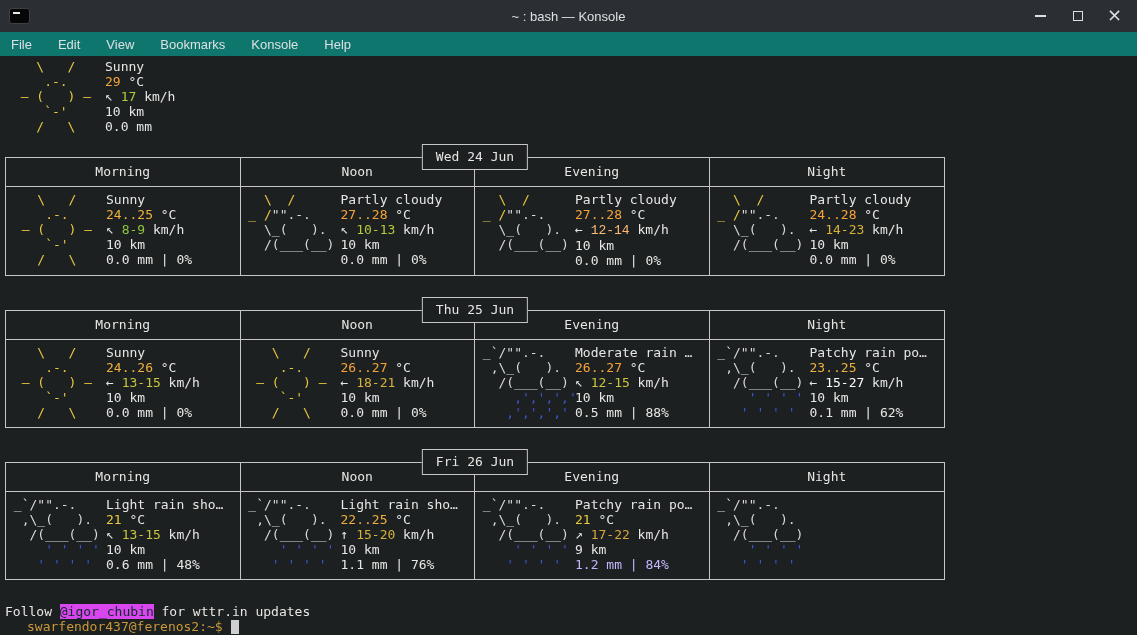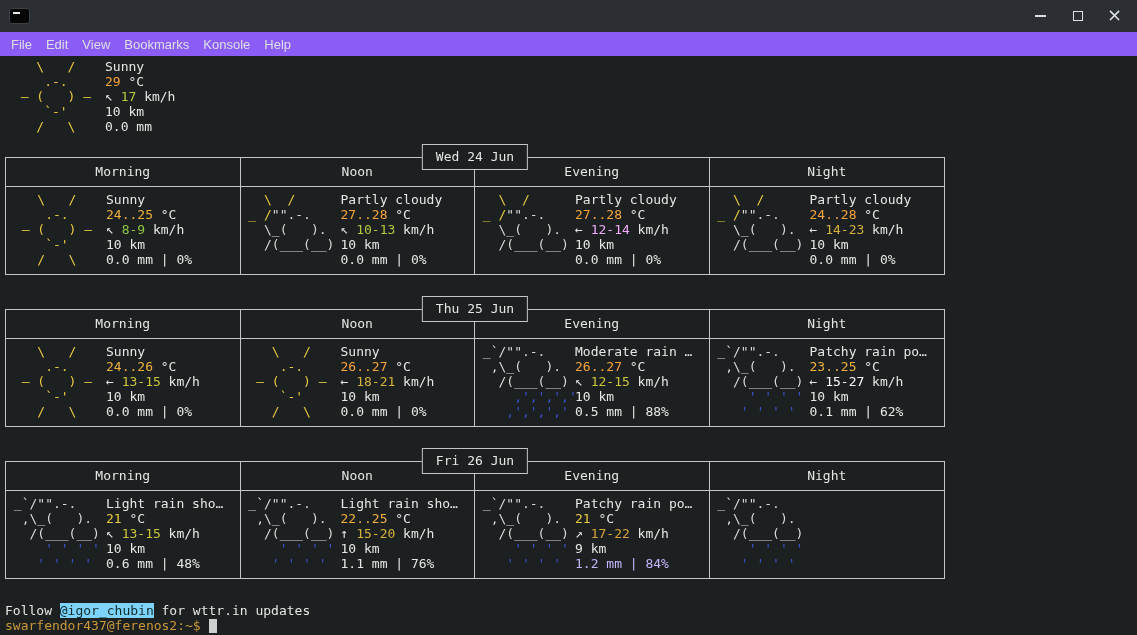--- a/index.html
+++ b/index.html
@@ -27,23 +27,23 @@
     position:absolute; left:0; right:0; text-align:center;
     color:#dce0e3; font-size:13px; pointer-events:none;
   }
   .win-controls { position:absolute; right:4px; top:0; height:32px; display:flex; }
   .win-btn { width:37px; height:32px; display:flex; align-items:center; justify-content:center; color:#dce0e3; }
   .glyph-min { width:11px; height:2px; background:#dce0e3; }
   .glyph-max { width:10px; height:10px; border:1.5px solid #dce0e3; }
   .glyph-close { font-size:18px; line-height:1; margin-top:-2px; font-family:"DejaVu Sans", sans-serif; }
 
   .menubar {
-    height:24px; background:#8b5cf6; display:flex; align-items:center;
+    height:24px; background:#0f766e; display:flex; align-items:center;
     padding-left:4px; font-family:"Liberation Sans", sans-serif;
-    font-size:13px; color:#dce0e3;
+    font-size:13px; color:#dce0e3;gap:12px;
   }
   .menu-item { padding:3px 7px; }
 
   
   .terminal {
     height:579px; color:#e6e6e4;
     font-size:13px; line-height:15px;
   }
   pre { margin:0; font:inherit; white-space:pre; }
 
@@ -62,32 +62,33 @@
     text-align:center; padding:6px 0 7px;
     border-right:1px solid #c6c6c6; border-bottom:1px solid #c6c6c6;
   }
   .hcell:last-child { border-right:0; }
   .bcell { display:flex; padding:5px 0 7px; border-right:1px solid #c6c6c6; overflow:hidden; }
   .bcell:last-child { border-right:0; }
   .art  { width:100px; flex:none; }
   .info { flex:1; min-width:0; }
 
   .footer { margin:24px 0 0 5px; }
-  .handle { background:#7dd3fc; color:#0d2c28; }
-  .prompt { color:#c9983a; }
+  .handle { background:#d946ef; color:#0d2c28; }
+  .prompt { color:#c9983a;margin-left:22px; }
   .cursor {
     display:inline-block; width:8px; height:14px; background:#cdd0cf;
     vertical-align:text-bottom; margin-left:8px;
   }
 </style>
 </head>
 <body>
 
 <div class="titlebar">
   <div class="win-icon"></div>
+  <div class="win-title">~ : bash — Konsole</div>
   <div class="win-controls">
     <div class="win-btn">
       <span class="glyph-min"></span>
     </div>
     <div class="win-btn">
       <span class="glyph-max"></span>
     </div>
     <div class="win-btn">
       <span class="glyph-close">×</span>
     </div>
@@ -154,21 +155,21 @@
 <span style="color: rgb(230, 230, 228);">0.0 mm | 0%</span></pre>
             </div>
             <div class="bcell">
               <pre class="art"><span style="color: rgb(232, 200, 63);">   \  /</span>
 <span style="color: rgb(232, 200, 63);"> _ /</span><span style="color: rgb(217, 217, 215);">"".-.</span>
 <span style="color: rgb(217, 217, 215);">   \_(   ).</span>
 <span style="color: rgb(217, 217, 215);">   /(___(__)</span>
 <span style="color: rgb(217, 217, 215);"></span></pre>
               <pre class="info"><span style="color: rgb(230, 230, 228);">Partly cloudy</span>
 <span style="color: rgb(248, 163, 58);">27..28</span><span style="color: rgb(230, 230, 228);"> °C</span>
-<span style="color: rgb(230, 230, 228);">← </span><span style="color: #f0abfc;">12-14</span><span style="color: rgb(230, 230, 228);"> km/h</span>
+<span style="color: rgb(230, 230, 228);">← </span><span style="color: #fdba74; font-family: Liberation Mono, monospace;">12-14</span><span style="color: rgb(230, 230, 228);"> km/h</span>
 <span style="color: rgb(230, 230, 228);">10 km</span>
 <span style="color: rgb(230, 230, 228);">0.0 mm | 0%</span></pre>
             </div>
             <div class="bcell">
               <pre class="art"><span style="color: rgb(232, 200, 63);">   \  /</span>
 <span style="color: rgb(232, 200, 63);"> _ /</span><span style="color: rgb(217, 217, 215);">"".-.</span>
 <span style="color: rgb(217, 217, 215);">   \_(   ).</span>
 <span style="color: rgb(217, 217, 215);">   /(___(__)</span>
 <span style="color: rgb(217, 217, 215);"></span></pre>
               <pre class="info"><span style="color: rgb(230, 230, 228);">Partly cloudy</span>

